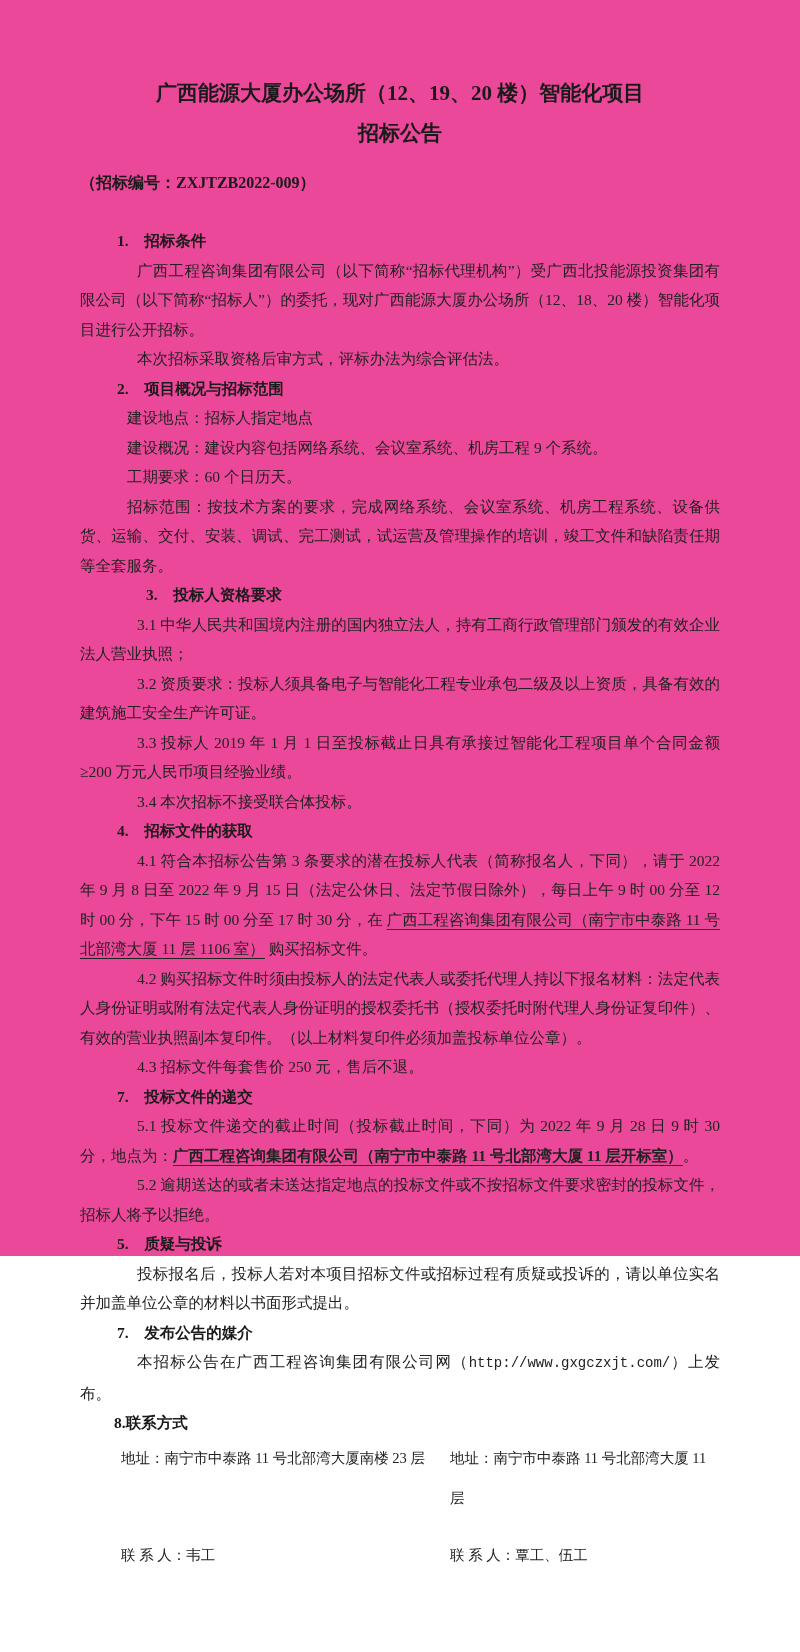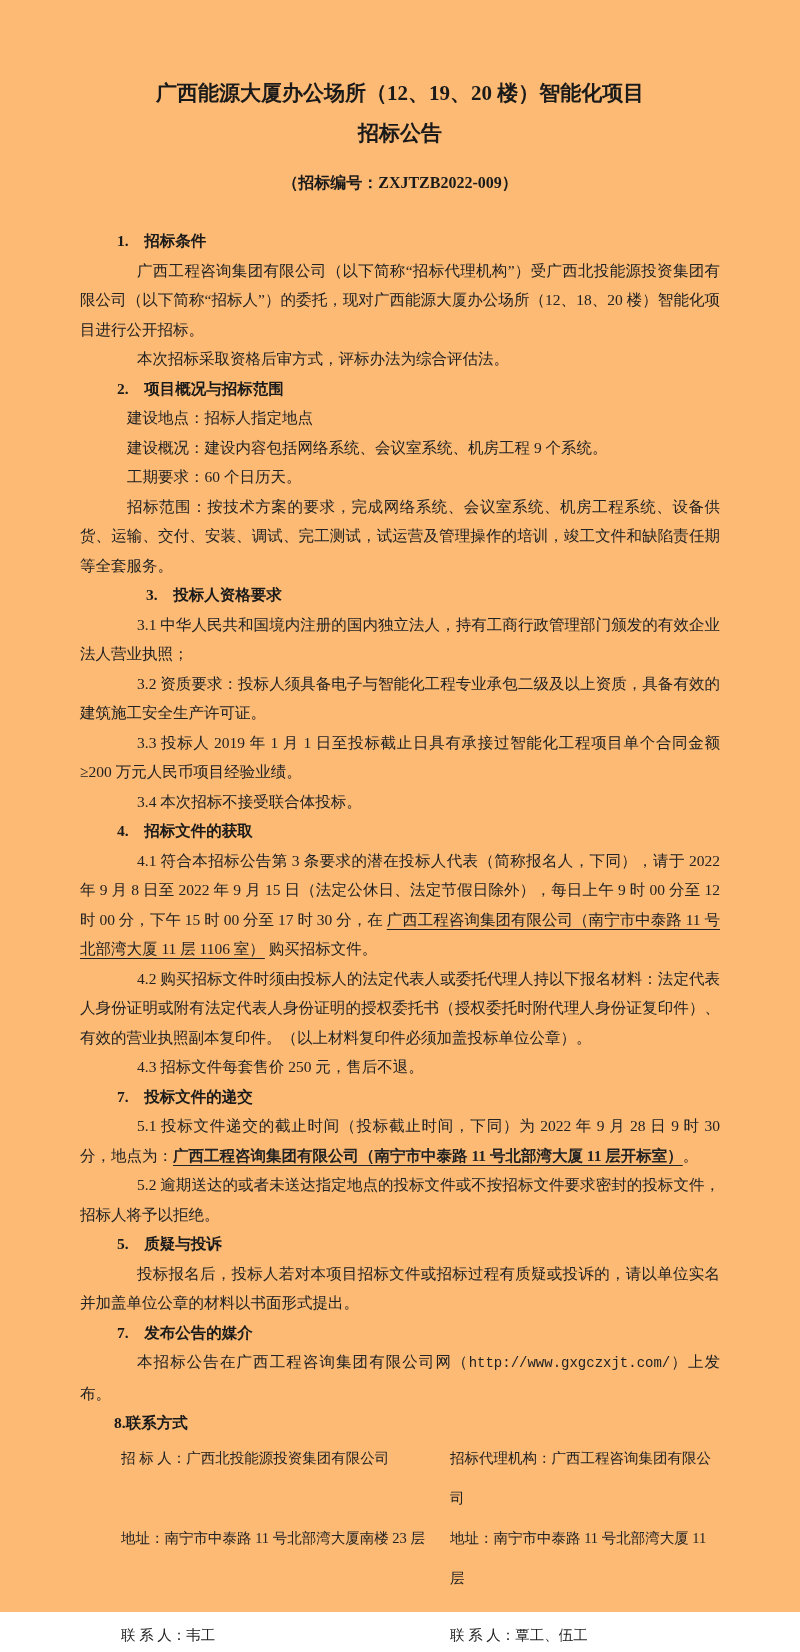--- a/index.html
+++ b/index.html
@@ -4,31 +4,31 @@
 <style>
   html, body { margin: 0; padding: 0; background: #ffffff; }
   body {
     width: 800px; height: 1652px;
     font-family: "Liberation Serif", "DejaVu Serif", serif;
     color: #222222;
     overflow: hidden;
   }
   .page {
     box-sizing: border-box;
-    width: 800px; height: 1612px;
+    width: 800px; height: 1256px;
     padding: 76px 80px 0 80px;
-    background: #fdba74;
+    background: #ec4899;
   }
   .doc-title {
     font-size: 21px; font-weight: bold; text-align: center;
     line-height: 34px; color: #1a1a1a;
   }
   .doc-title.t2 { margin-top: 6px; }
   .tender-no {
-    font-size: 16px; font-weight: bold; text-align: center;
+    font-size: 16px; font-weight: bold; text-align: left;
     margin-top: 20px; line-height: 26px; color: #1a1a1a;
   }
   .h {
     font-size: 15.5px; font-weight: bold; line-height: 29.5px;
     margin: 0 0 0 37px; color: #1a1a1a;
   }
   .h.first { margin-top: 30px; }
   .h.indent2 { margin-left: 66px; }
   .h.tight { margin-left: 34px; }
   .p {
@@ -82,24 +82,20 @@
   <div class="h">5.　质疑与投诉</div>
   <p class="p">投标报名后，投标人若对本项目招标文件或招标过程有质疑或投诉的，请以单位实名并加盖单位公章的材料以书面形式提出。</p>
 
   <div class="h">7.　发布公告的媒介</div>
   <p class="p"><span>本招标公告在广西工程咨询集团有限公司网（</span><span class="url">http://www.gxgczxjt.com/</span><span>）上发布。</span></p>
 
   <div class="h tight">8.联系方式</div>
 
   <div class="contacts">
     <div class="crow">
-      <div class="ccell left"><span>招 标 人：</span><span>广西北投能源投资集团有限公司</span></div>
-      <div class="ccell"><span>招标代理机构：</span><span>广西工程咨询集团有限公司</span></div>
-    </div>
-    <div class="crow">
       <div class="ccell left"><span>地址：</span><span>南宁市中泰路 11 号北部湾大厦南楼 23 层</span></div>
       <div class="ccell"><span>地址：</span><span>南宁市中泰路 11 号北部湾大厦 11 层</span></div>
     </div>
     <div class="cspacer"></div>
     <div class="crow">
       <div class="ccell left"><span>联 系 人：</span><span>韦工</span></div>
       <div class="ccell"><span>联 系 人：</span><span>覃工、伍工</span></div>
     </div>
 
   </div>

